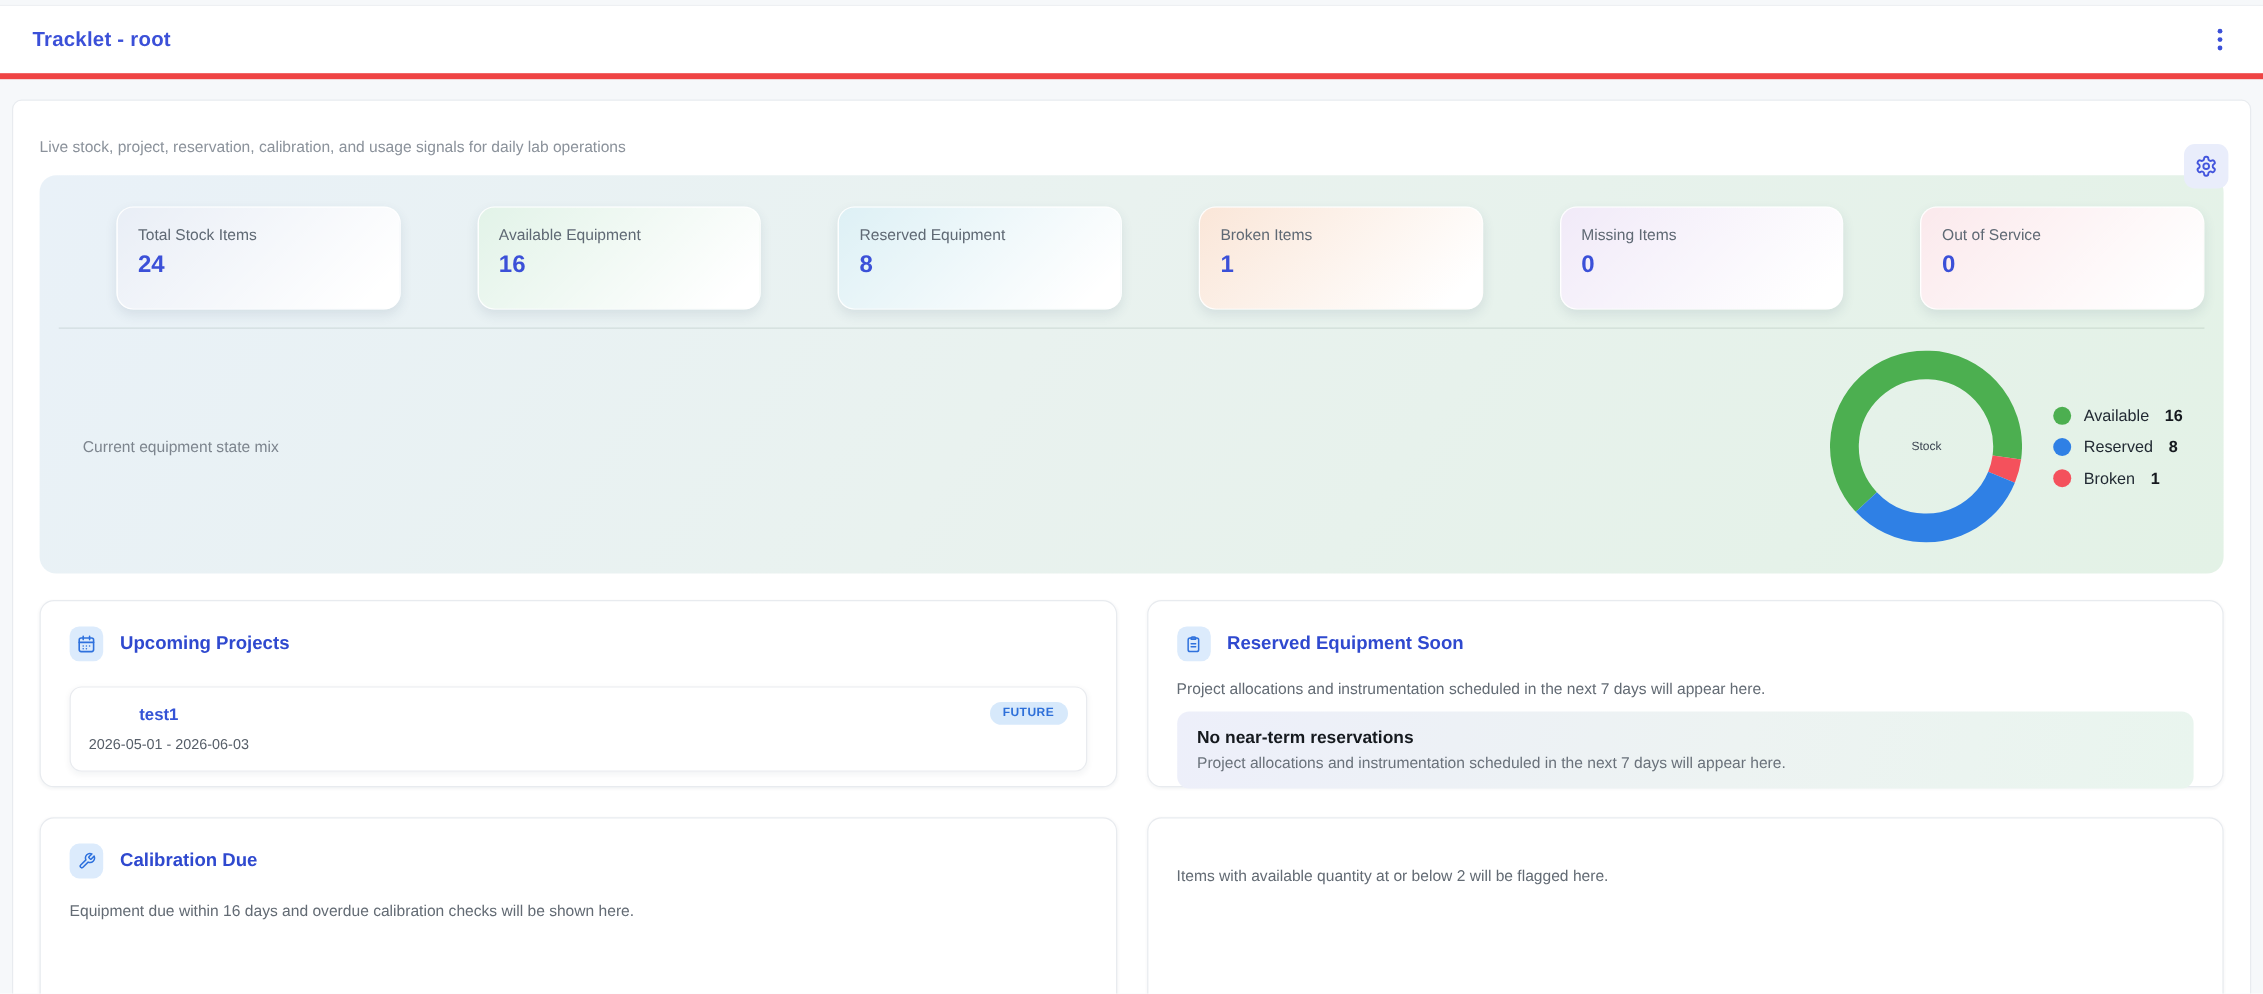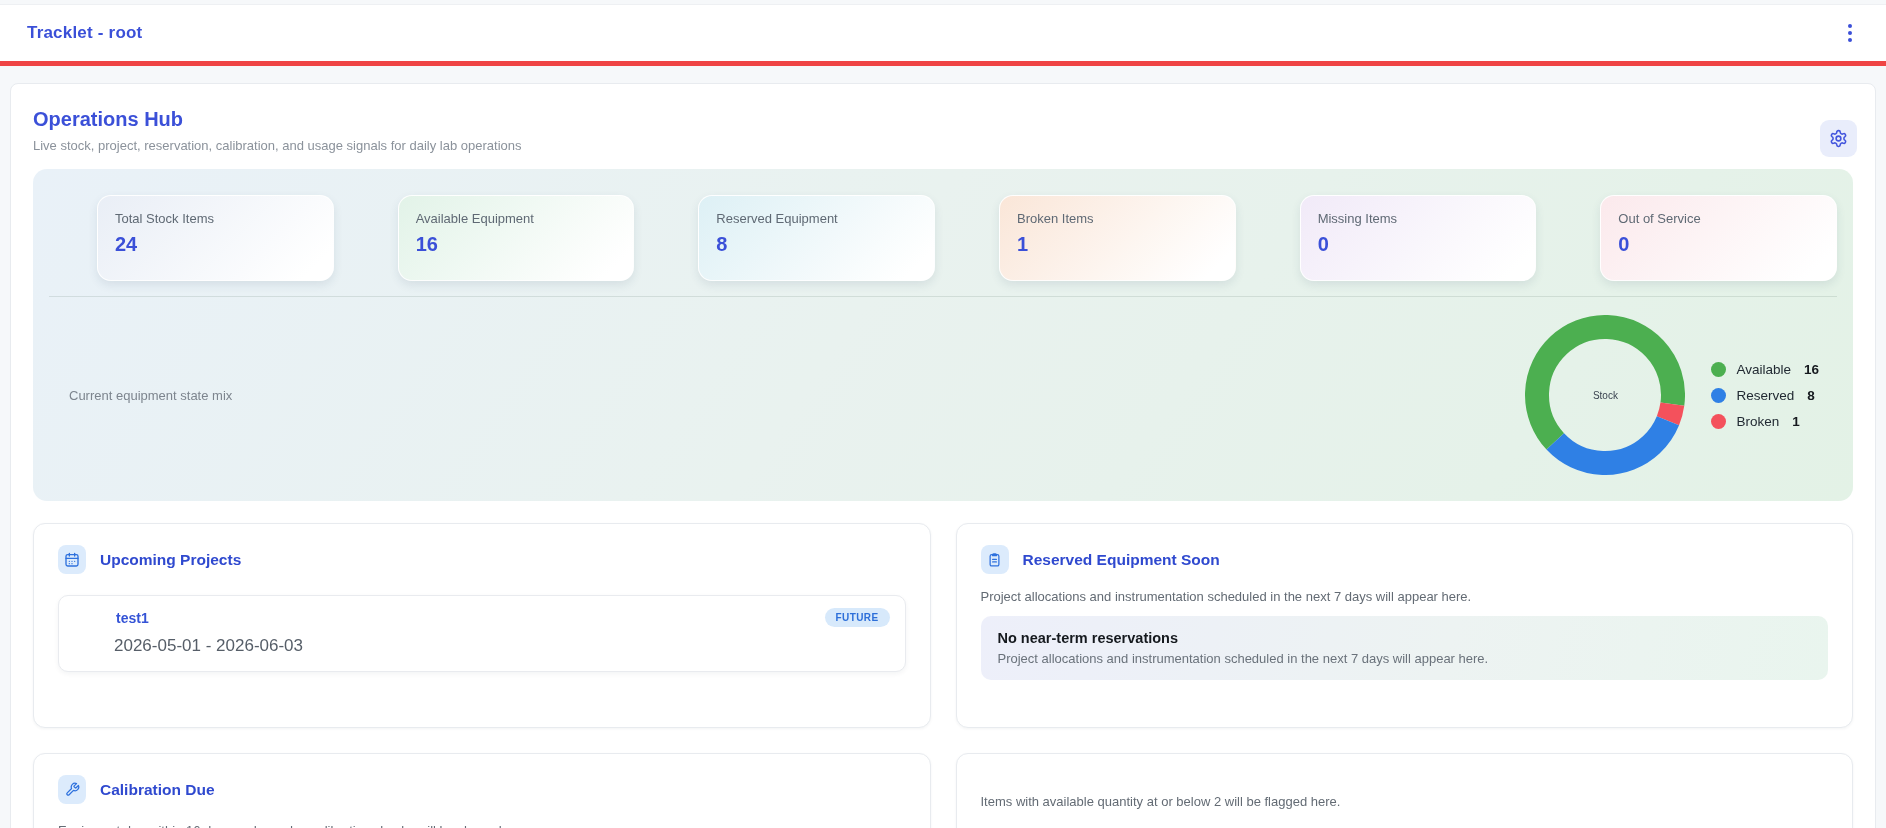--- a/index.html
+++ b/index.html
@@ -91,21 +91,21 @@
 
   
   .sections { display: grid; grid-template-columns: 1fr 1fr; gap: 25px; margin: 22px 10px 0 10px; }
   .section-card {
     background: #fff;
     border: 1px solid var(--border);
     border-radius: 12px;
     box-shadow: 0 1px 3px rgba(20,40,60,.05);
     padding: 21px 24px;
   }
-  .row1 .section-card { height: 205px; }
+  .row1 .section-card { height: 156px; }
   .row2 { margin-top: 25px; }
   .row2 .section-card { height: 180px; }
   .section-head { display: flex; align-items: center; }
   .icon-box {
     width: 28px; height: 29px; border-radius: 8px;
     background: #dcebfc; display: flex; align-items: center; justify-content: center;
     flex: 0 0 auto;
   }
   .icon-box svg { stroke: var(--icon-blue); }
   .section-title { color: #2f49cf; font-size: 15.5px; font-weight: bold; margin-left: 14px; }
@@ -120,21 +120,21 @@
     padding: 12px 15px 15px 15px;
     background: #fff;
   }
   .project-top { display: flex; align-items: center; justify-content: space-between; }
   .project-name { color: #3453d6; font-size: 14px; font-weight: bold; margin-left: 42px; cursor: pointer; }
   .badge {
     background: #d7e9fb; color: #2d6fd9;
     font-size: 10px; font-weight: bold; letter-spacing: .4px;
     padding: 4px 11px; border-radius: 10px;
   }
-  .project-dates { color: #565e68; font-size: 17px; margin-top: 9px; margin-left: 40px; }
+  .project-dates { color: #565e68; font-size: 12px; margin-top: 9px; }
 
   
   .empty-box {
     margin-top: 12px;
     border-radius: 10px;
     background: linear-gradient(105deg, #edeffa 0%, #edf3f2 55%, #e9f5ee 100%);
     padding: 14px 17px;
   }
   .empty-title { color: #15191e; font-size: 14.5px; font-weight: bold; }
   .empty-text { color: #6a727b; font-size: 13px; margin-top: 5px; }
@@ -148,21 +148,20 @@
   <div class="kebab">
       <i></i>
       <i></i>
       <i></i>
     </div>
 </header>
 
 <main class="main-card">
 
   <div>
-    <h1 class="hub-title">Operations Hub</h1>
     <p class="hub-subtitle">Live stock, project, reservation, calibration, and usage signals for daily lab operations</p>
     <button class="gear-btn">
       <span style="display:flex;">
         <svg width="19" height="19" viewBox="0 0 24 24" fill="none" stroke-width="2" stroke-linecap="round" stroke-linejoin="round">
           <path d="M12.22 2h-.44a2 2 0 0 0-2 2v.18a2 2 0 0 1-1 1.73l-.43.25a2 2 0 0 1-2 0l-.15-.08a2 2 0 0 0-2.73.73l-.22.38a2 2 0 0 0 .73 2.73l.15.1a2 2 0 0 1 1 1.72v.51a2 2 0 0 1-1 1.74l-.15.09a2 2 0 0 0-.73 2.73l.22.38a2 2 0 0 0 2.73.73l.15-.08a2 2 0 0 1 2 0l.43.25a2 2 0 0 1 1 1.73V20a2 2 0 0 0 2 2h.44a2 2 0 0 0 2-2v-.18a2 2 0 0 1 1-1.73l.43-.25a2 2 0 0 1 2 0l.15.08a2 2 0 0 0 2.73-.73l.22-.39a2 2 0 0 0-.73-2.73l-.15-.08a2 2 0 0 1-1-1.74v-.5a2 2 0 0 1 1-1.74l.15-.09a2 2 0 0 0 .73-2.73l-.22-.38a2 2 0 0 0-2.73-.73l-.15.08a2 2 0 0 1-2 0l-.43-.25a2 2 0 0 1-1-1.73V4a2 2 0 0 0-2-2z"></path>
           <circle cx="12" cy="12" r="3"></circle>
         </svg>
       </span>
     </button>
   </div>

